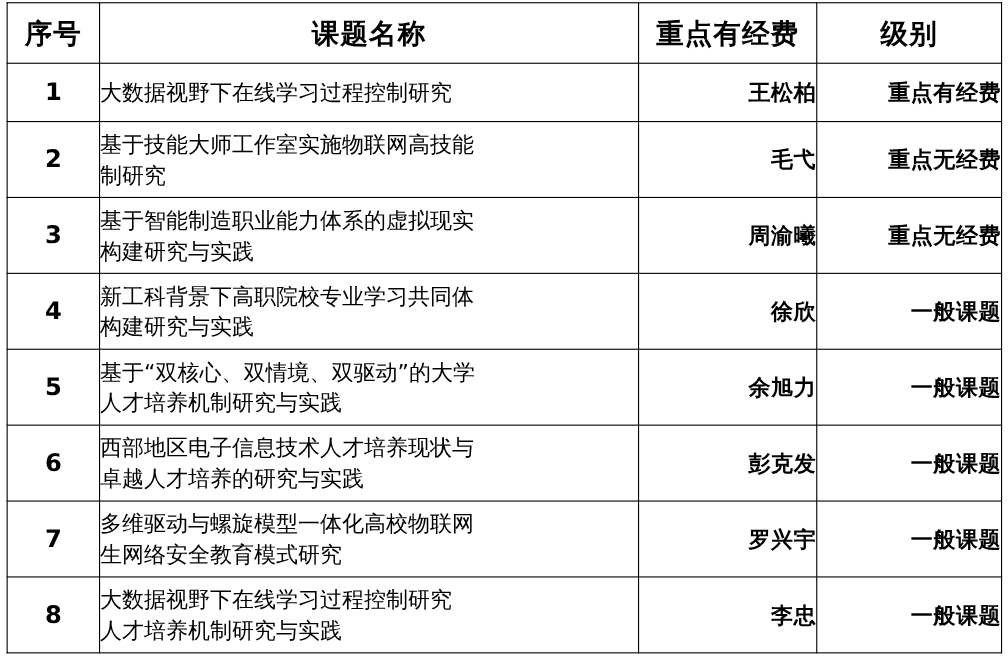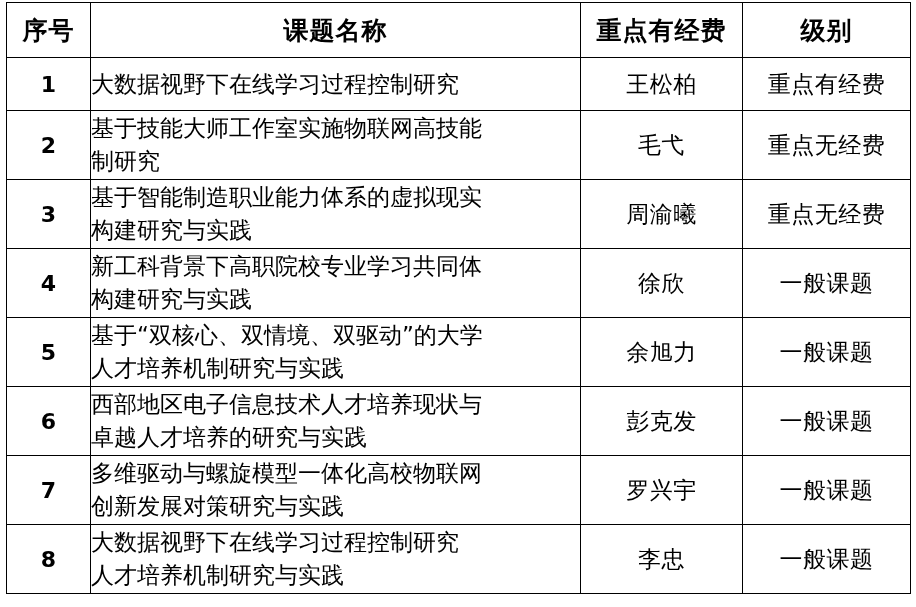--- a/index.html
+++ b/index.html
@@ -41,35 +41,36 @@
   col.c-level { width: 168px; }
 
   thead th {
     height: 54px;
     font-weight: bold;
     font-size: 25px;
     text-align: center;
     letter-spacing: 1px;
   }
   tbody td {
-    font-size: 23px;
+    font-size: 20px;
   }
   td.idx {
     text-align: center;
     font-weight: bold;
     font-size: 22px;
   }
   td.name {
     text-align: left;
     padding: 4px 8px 4px 14px;
     line-height: 1.42;
   }
   td.owner, td.level {
-    text-align: center;
+    text-align: right;
     letter-spacing: 0.5px;
+    font-weight: bold;
   }
   tr.r1 td { height: 52px; }
   tr.r2 td { height: 68px; }
   .nowrap-line { display: block; }
 </style>
 </head>
 <body>
 
 <div class="sheet">
   <table class="topic-table">
@@ -138,21 +139,21 @@
           <span class="nowrap-line">西部地区电子信息技术人才培养现状与</span>
           <span class="nowrap-line">卓越人才培养的研究与实践</span>
         </td>
         <td class="owner">彭克发</td>
         <td class="level">一般课题</td>
       </tr>
       <tr class="r2">
         <td class="idx">7</td>
         <td class="name">
           <span class="nowrap-line">多维驱动与螺旋模型一体化高校物联网</span>
-          <span class="nowrap-line">创新发展对策研究与实践</span>
+          <span class="nowrap-line">生网络安全教育模式研究</span>
         </td>
         <td class="owner">罗兴宇</td>
         <td class="level">一般课题</td>
       </tr>
       <tr class="r2">
         <td class="idx">8</td>
         <td class="name">
           <span class="nowrap-line">大数据视野下在线学习过程控制研究</span>
           <span class="nowrap-line">人才培养机制研究与实践</span>
         </td>

